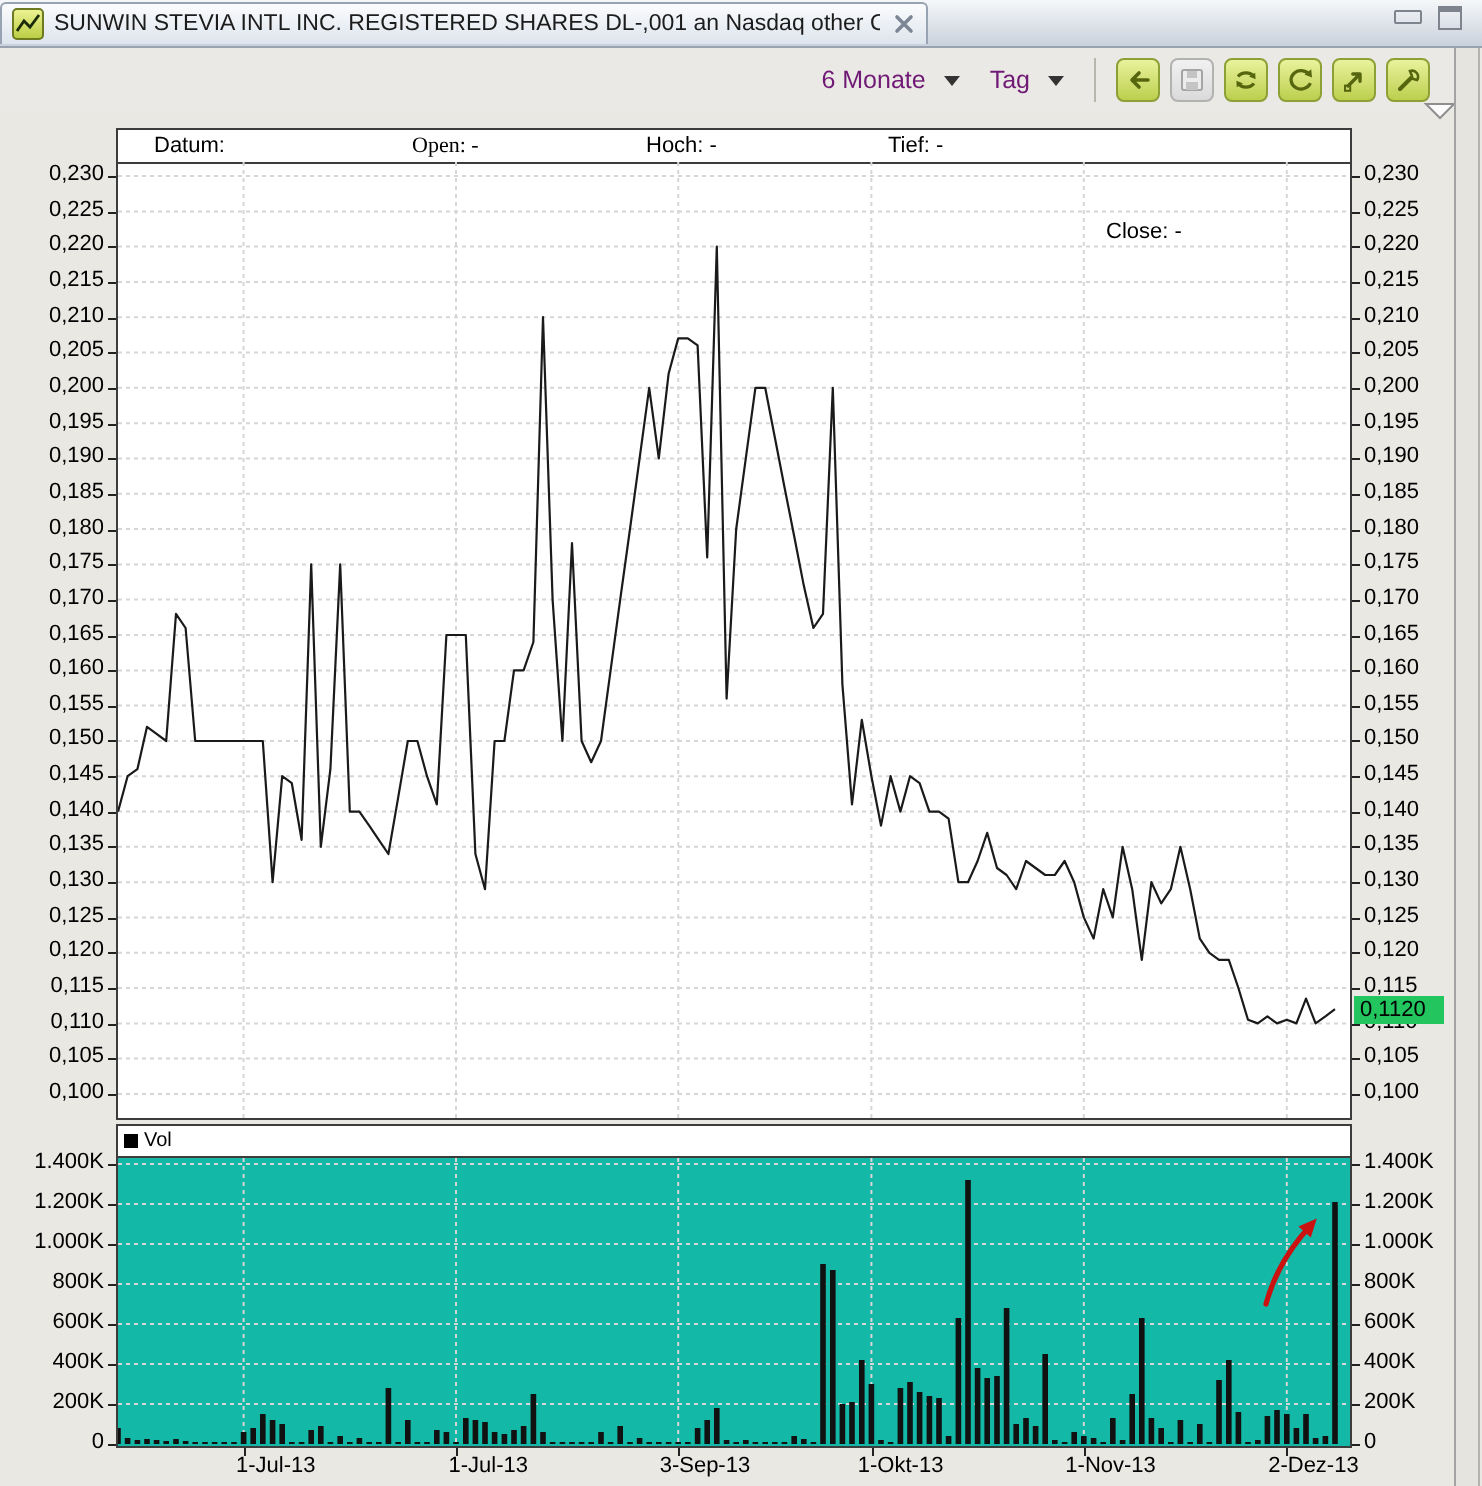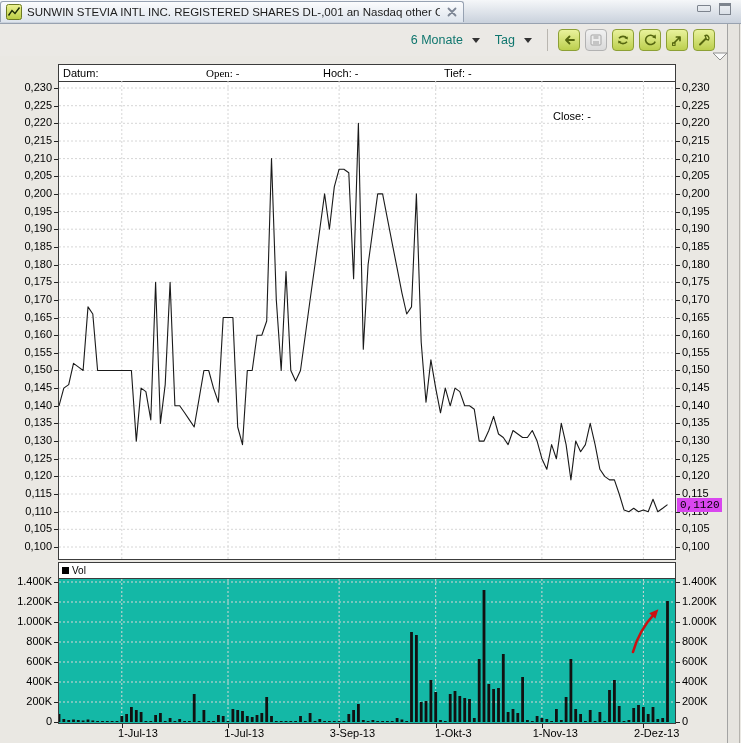--- a/index.html
+++ b/index.html
@@ -16,21 +16,21 @@
     border-radius:3px 3px 0 0;display:flex;align-items:center;padding:0 5px;}
   .tabicon{width:16px;height:16px;flex:0 0 auto;}
   .tabtitle{font-size:11.5px;color:#1c1c1c;white-space:nowrap;overflow:hidden;flex:1;margin-left:5px;}
   .tabclose{margin-left:6px;flex:0 0 auto;width:12px;height:12px;display:flex;align-items:center;justify-content:center;}
   .wincontrols{position:absolute;right:10px;top:3px;display:flex;gap:8px;align-items:flex-start;}
   .minbtn{width:12px;height:5px;border:1px solid #7d848e;border-radius:1px;margin-top:2px;}
   .maxbtn{width:10px;height:8px;border:1px solid #7d848e;border-top-width:3px;}
   
   .toolbar{position:absolute;left:0;top:24px;right:0;height:32px;background:#ebe9e5;}
   .toolbar-inner{position:absolute;right:26px;top:0;height:100%;display:flex;align-items:center;gap:5px;}
-  .dropdown{display:flex;align-items:center;gap:9px;padding:2px 5px;font-size:12.5px;color:#0f766e;cursor:default;}
+  .dropdown{display:flex;align-items:center;gap:9px;padding:2px 5px;font-size:12.5px;color:#701a75;cursor:default;}
   .caret{width:0;height:0;border-left:4px solid transparent;border-right:4px solid transparent;border-top:5px solid #333;}
   .sep{width:1px;height:22px;background:#b9b6b0;margin:0 5px;}
   .tbtn{width:22px;height:22px;box-sizing:border-box;border:1px solid #8da035;border-radius:4px;
     background:linear-gradient(#e9f29c,#bccf4e);display:flex;align-items:center;justify-content:center;}
   .tbtn.disabled{border-color:#b2b2b2;background:linear-gradient(#f1f1f1,#dadada);}
   .collapse-chevron{position:absolute;left:712px;top:27px;}
   
   .splitter{position:absolute;left:727px;top:24px;bottom:0;width:13px;background:#e6e4df;
     border-left:1px solid #a3a3a3;border-right:1px solid #b5b3ae;box-sizing:border-box;}
   
@@ -47,22 +47,22 @@
   .legend-text{font-size:10px;color:#000;}
   #vol-svg{position:absolute;left:0;top:16px;}
   
   #axis-layer{position:absolute;inset:0;pointer-events:none;}
   .ylab{position:absolute;font-size:11px;color:#000;height:13px;line-height:13px;white-space:nowrap;}
   .ylab.left{left:2px;width:50px;text-align:right;}
   .ylab.right{left:682px;width:54px;text-align:left;}
   .tick{position:absolute;width:4px;height:1px;background:#222;}
   .xtick{position:absolute;width:1px;height:4px;background:#222;top:724px;}
   .xlab{position:absolute;top:727px;width:72px;text-align:right;font-size:11px;color:#000;}
-  #last-price-tag{position:absolute;left:677px;width:42px;height:14px;background:#d946ef;
-    font-size:11px;line-height:14px;padding-left:3px;color:#000;font-family:Liberation Mono, monospace;}
+  #last-price-tag{position:absolute;left:677px;width:42px;height:14px;background:#22c55e;
+    font-size:11px;line-height:14px;padding-left:3px;color:#000;}
 </style>
 </head>
 <body>
 
 <div class="app">
 
   <div class="tabbar">
     <div class="tab">
       <span class="tabicon">
         <svg width="16" height="16" viewBox="0 0 16 16">
@@ -144,21 +144,21 @@
       <svg width="16" height="9" viewBox="0 0 16 9">
         <polygon points="1,1 15,1 8,8" fill="#fbfbfb" stroke="#8f8f8f"></polygon>
       </svg>
     </div>
   </div>
 
   <div class="splitter"></div>
 
   <div id="price-panel">
     <div id="infobar">
-        <span class="info-field" style="left: 4px;">Datum:</span>
+        <span class="info-field" style="left: 18px;">Datum:</span>
         <span class="info-field" style="left: 147px; font-family: Liberation Serif, serif;">Open: -</span>
         <span class="info-field" style="left: 264px;">Hoch: -</span>
         <span class="info-field" style="left: 385px;">Tief: -</span>
         <span class="info-field" style="left: 494px; margin-top: 43px;">Close: -</span>
       </div>
     <svg id="price-svg" width="616" height="478">
         <line x1="0" y1="7.0" x2="616" y2="7.0" stroke="#d6d6d6" stroke-width="1" stroke-dasharray="2 2"></line>
         <line x1="0" y1="24.7" x2="616" y2="24.7" stroke="#d6d6d6" stroke-width="1" stroke-dasharray="2 2"></line>
         <line x1="0" y1="42.3" x2="616" y2="42.3" stroke="#d6d6d6" stroke-width="1" stroke-dasharray="2 2"></line>
         <line x1="0" y1="60.0" x2="616" y2="60.0" stroke="#d6d6d6" stroke-width="1" stroke-dasharray="2 2"></line>
@@ -487,21 +487,21 @@
       <div class="ylab right" style="top: 715px;">0</div>
       <div class="tick" style="left: 54px; top: 722px;"></div>
       <div class="tick" style="left: 676px; top: 722px;"></div>
       <div class="xtick" style="left: 121.782px;"></div>
       <div class="xlab" style="left: 85.7817px;">1-Jul-13</div>
       <div class="xtick" style="left: 228.028px;"></div>
       <div class="xlab" style="left: 192.028px;">1-Jul-13</div>
       <div class="xtick" style="left: 339.103px;"></div>
       <div class="xlab" style="left: 303.103px;">3-Sep-13</div>
       <div class="xtick" style="left: 435.69px;"></div>
-      <div class="xlab" style="left: 399.69px;">1-Okt-3</div>
+      <div class="xlab" style="left: 399.69px;">1-Okt-13</div>
       <div class="xtick" style="left: 541.937px;"></div>
       <div class="xlab" style="left: 505.937px;">1-Nov-13</div>
       <div class="xtick" style="left: 643.353px;"></div>
       <div class="xlab" style="left: 607.353px;">2-Dez-13</div>
     </div>
 
   <div id="last-price-tag" style="top: 498px;">0,1120</div>
 </div>
 
 </body></html>

